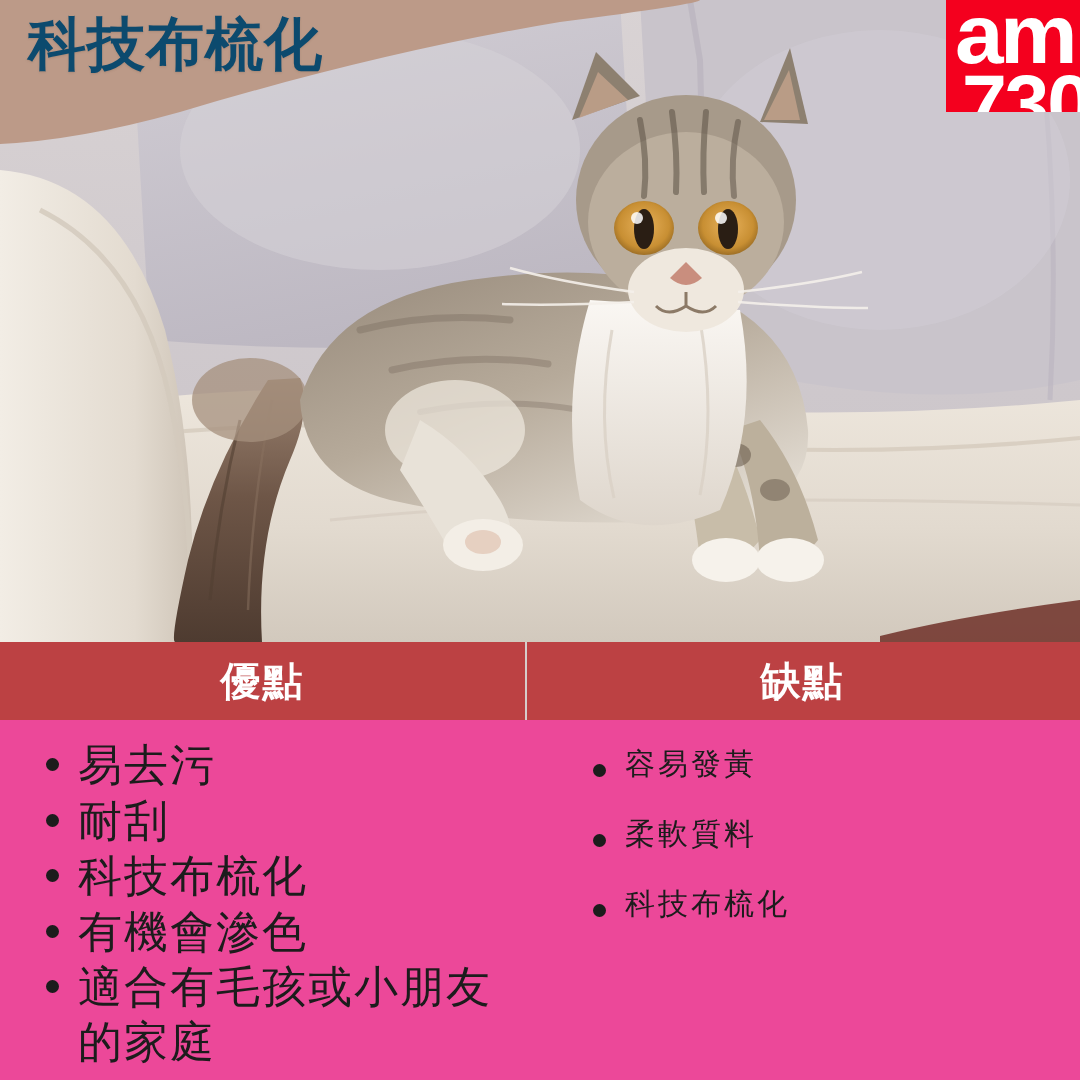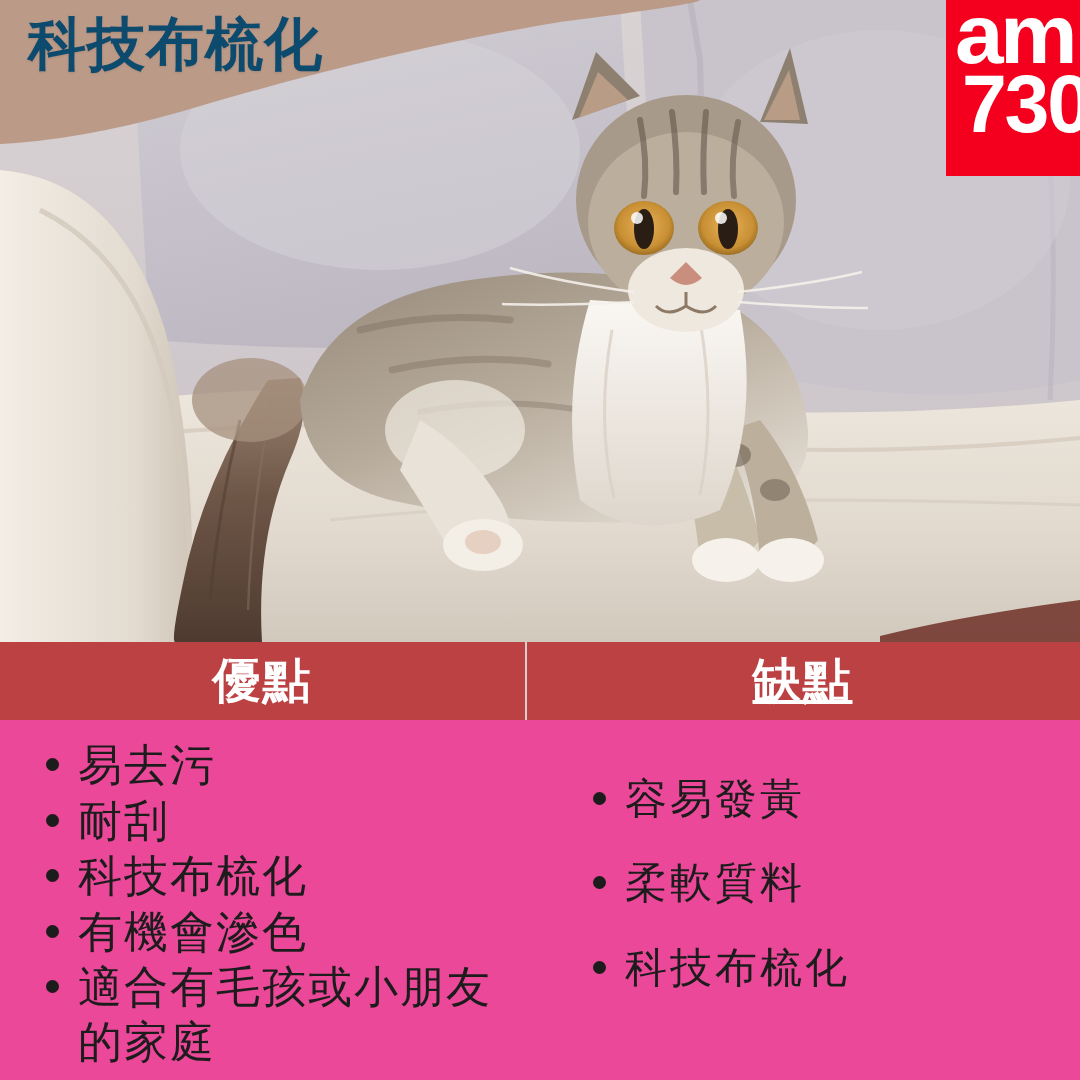--- a/index.html
+++ b/index.html
@@ -59,21 +59,21 @@
     text-shadow: 0 1px 2px rgba(120,90,70,0.25);
     margin-left: 22px;
   }
 
   
   .logo {
     position: absolute;
     left: 946px;
     top: 0;
     width: 134px;
-    height: 176px;
+    height: 112px;
     background: #F4001E;
     overflow: hidden;
   }
   .logo-am {
     position: absolute;
     left: 9px;
     top: -6px;
     font-size: 74px;
     font-weight: bold;
     color: #ffffff;
@@ -113,26 +113,26 @@
     height: 78px;
     background: #BC4143;
     display: flex;
   }
   .th {
     flex: 0 0 50%;
     display: flex;
     align-items: center;
     justify-content: center;
     color: #ffffff;
-    font-size: 48px;
+    font-size: 40px;
     font-weight: bold;
     letter-spacing: 2px;
   }
   .th.left  { width: 525px; flex: 0 0 525px; }
-  .th.right { flex: 1 1 auto; text-decoration: underline; }
+  .th.right { flex: 1 1 auto; }
 
   .tbody {
     position: absolute;
     left: 0;
     top: 78px;
     width: 1080px;
     height: 360px;
     background: #ec4899;
     display: flex;
   }
@@ -182,25 +182,24 @@
   }
   .col.left ul.list li {
     font-size: 44px;
     line-height: 1.24;
     letter-spacing: 2px;
     margin-bottom: 1px;
   }
   .col.left ul.list li::before { top: 20px; }
 
   .col.right ul.list li {
-    font-size: 42px;
+    font-size: 30px;
     line-height: 1.2;
     letter-spacing: 3px;
     margin-bottom: 34px;
-    margin-top: 28px;
   }
   .col.right ul.list li::before { top: 18px; }
 </style>
 </head>
 <body>
 
 <div class="canvas">
 
   <div class="photo">
     <svg viewBox="0 0 1080 642" preserveAspectRatio="xMidYMid slice">

